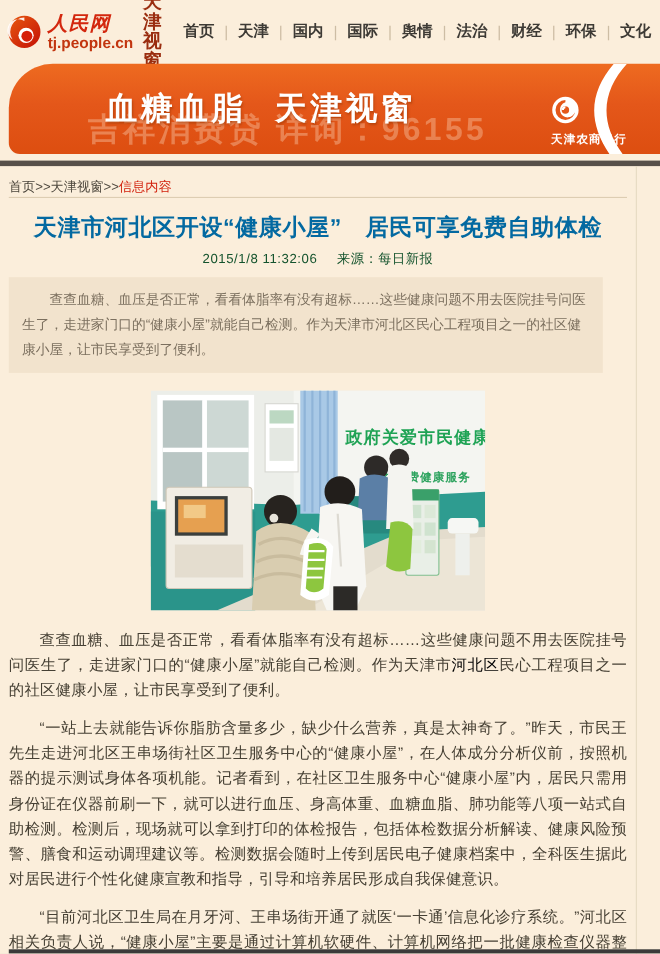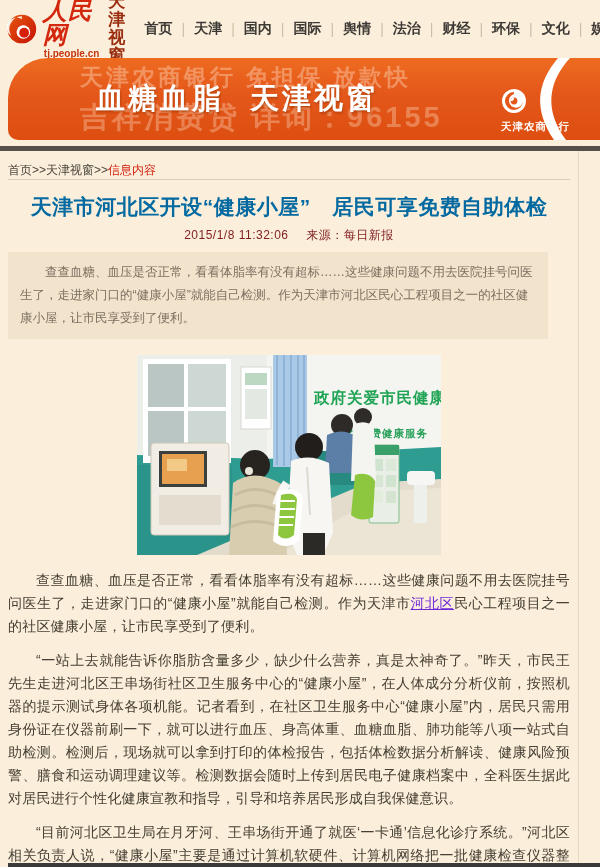--- a/index.html
+++ b/index.html
@@ -6,22 +6,22 @@
   html,body { background:#efe4d2; }
   body { font-family:"Liberation Sans","DejaVu Sans",sans-serif; }
   .page { position:relative; width:600px; height:867px; margin:0 auto;
           background:#fbeedb; overflow:hidden; }
 
   
   .topbar { display:flex; align-items:center; height:56px; padding:2px 6px 0 6px; }
   .logo-area { display:flex; align-items:center; gap:5px; }
   .logo-mark { width:42px; height:42px; }
   .brand-col { display:flex; flex-direction:column; line-height:1; }
-  .brand-name { color:#d3270e; font-size:24px; font-weight:bold; font-style:italic; letter-spacing:1px; }
-  .brand-domain { color:#c2350f; font-size:10px; font-weight:bold; margin-top:2px; text-align:right; }
+  .brand-name { color:#d3270e; font-size:18px; font-weight:bold; font-style:italic; letter-spacing:1px; }
+  .brand-domain { color:#c2350f; font-size:14px; font-weight:bold; margin-top:2px; text-align:right; }
   .edition { color:#9a2d0f; font-weight:bold; font-size:17px; line-height:18px; margin-left:4px; letter-spacing:1px; }
   .topnav { margin-left:auto; display:flex; align-items:center; font-size:14px; font-weight:bold; color:#3d3a35; }
   .topnav .nav-item { padding:0 9px; cursor:pointer; white-space:nowrap; }
   .topnav .sep { color:#cdbda4; font-weight:normal; }
 
   
   .banner { position:relative; height:82px; margin:2px 0 0 8px;
             background:linear-gradient(180deg,#ee6b20 0%,#e4571a 45%,#dd4e10 100%);
             border-radius:40px 0 0 10px; overflow:hidden; }
   .banner-ghost-top { position:absolute; left:72px; top:4px; font-size:23px; font-weight:bold;
@@ -43,32 +43,32 @@
   .main { width:579px; border-right:1px solid #e6dac1; padding:0 8px 0 8px; }
   .crumb-row { display:flex; justify-content:space-between; align-items:center;
                padding:11px 0 0; border-bottom:1px solid #ddcdb2; font-size:12px; }
   .crumb { color:#4c463c; }
   .crumb .crumb-cur { color:#d2210d; }
   .fontsize { color:#8a8276; letter-spacing:1px; }
   .fontsize .fs-opt { cursor:pointer; padding:0 2px; }
 
   .art-title { text-align:center; font-size:21px; font-weight:bold; color:#0369a1;
                margin:13px 0 6px; letter-spacing:0.5px; }
-  .dateline { text-align:center; font-size:12px; color:#7f1d1d; margin-bottom:8px; letter-spacing:0.5px; }
+  .dateline { text-align:center; font-size:12px; color:#14532d; margin-bottom:8px; letter-spacing:0.5px; }
   .dateline .src { margin-left:14px; }
 
   .intro-box { background:#f2e3cd; color:#7b6f5e; font-size:12.5px; line-height:23px;
                text-indent:2em; padding:9px 12px; margin:4px 22px 8px 0; }
 
   .photo-wrap { text-align:center; margin:16px 0 10px; }
   .photo-wrap svg { display:inline-block; }
 
   .art-body p { font-size:14px; line-height:23px; color:#464034; text-indent:2em;
                 margin-bottom:11px; text-align:justify; letter-spacing:0.2px; }
-  .art-body a.inline-link { color:#6d28d9; text-decoration:underline; cursor:pointer; }
+  .art-body a.inline-link { color:#000000; cursor:pointer; }
 
   .footerbar { position:absolute; left:8px; right:0; bottom:0; height:4px; background:#3a3a3a; }
 </style>
 </head>
 <body>
 
 <div class="page">
 
   <header class="topbar">
     <div class="logo-area">
@@ -110,21 +110,20 @@
         <span class="sep">|</span>
       <span class="nav-item">环保</span>
         <span class="sep">|</span>
       <span class="nav-item">文化</span>
         <span class="sep">|</span>
       <span class="nav-item">娱乐</span>
     </nav>
   </header>
 
   <div class="banner">
-    <div class="banner-ghost-top">天津农商银行  免担保  放款快</div>
     <div class="banner-ghost-bottom">吉祥消费贷  详询：96155</div>
     <div class="banner-main">
       <span>血糖血脂</span><span class="gap"></span><span>天津视窗</span>
     </div>
     <svg class="banner-swoosh" viewBox="0 0 46 82">
       <path d="M34 0 C 12 26 10 52 30 82 L 42 82 C 20 52 24 24 46 0 Z" fill="#ffffff"></path>
     </svg>
     <div class="bank-block">
       <svg class="bank-logo" viewBox="0 0 26 26">
         <circle cx="13" cy="13" r="12" fill="#fff"></circle>

